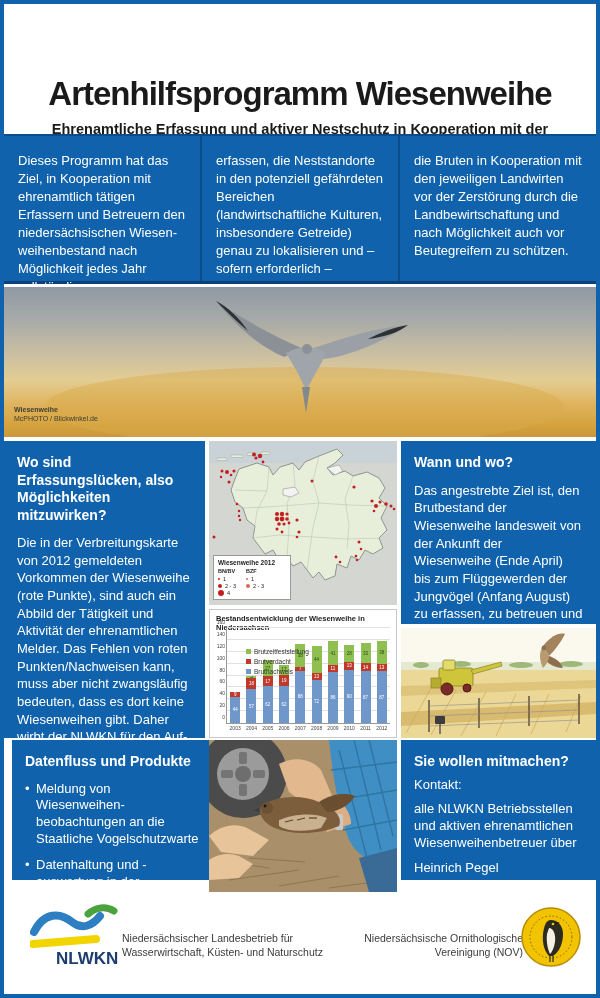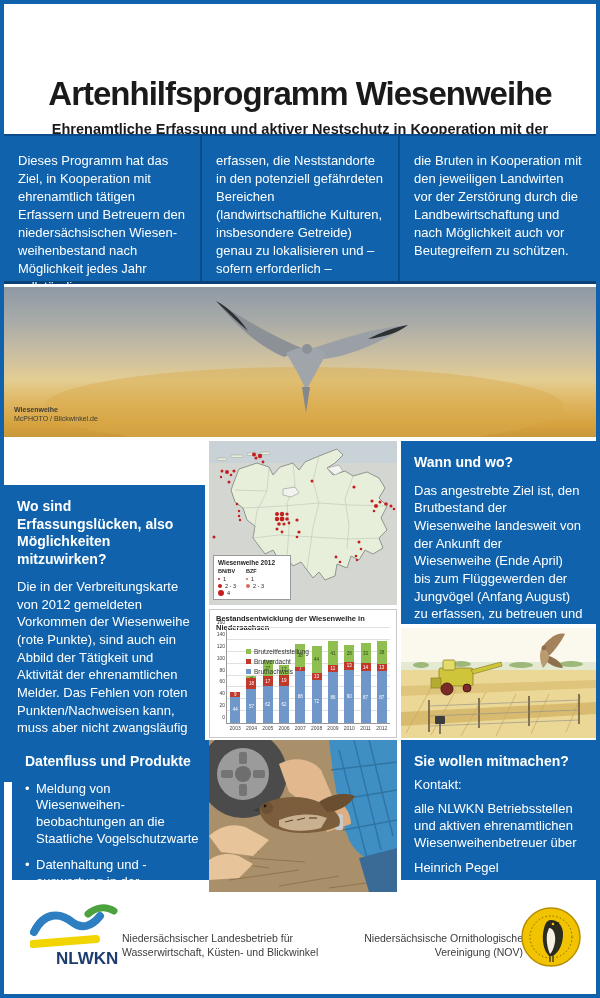--- a/index.html
+++ b/index.html
@@ -20,21 +20,21 @@
   .intro-col + .intro-col { border-left:2px solid #0b4c8c; }
   
   .hero { position:absolute; left:0; top:283px; width:592px; height:150px;
     background:linear-gradient(180deg,#8f9aa5 0%,#a7aaa8 22%,#cbbfa2 45%,#e3cd92 62%,#e0b45e 78%,#d5a23e 92%,#c9983a 100%); }
   .hero svg { position:absolute; left:0; top:0; }
   .hero-caption { position:absolute; left:10px; bottom:14px; font-size:7px; line-height:1.3; color:#3c3c34; }
   
   .panel { position:absolute; background:#0f62ab; color:#ffffff; padding:13px 13px; }
   .panel h3 { font-size:14px; font-weight:bold; line-height:1.25; margin-bottom:10px; }
   .panel p { font-size:13px; line-height:1.36; }
-  .panel-left-mid { left:0; top:437px; width:201px; height:297px;margin-top:44px; }
+  .panel-left-mid { left:0; top:437px; width:201px; height:297px; }
   .panel-right-mid { left:397px; top:437px; width:195px; height:183px; }
   .panel-bottom-left { left:8px; top:736px; width:201px; height:140px; }
   .panel-bottom-right { left:397px; top:736px; width:195px; height:140px; }
   .panel ul { list-style:none; }
   .panel li { font-size:13px; line-height:1.3; padding-left:11px; position:relative; margin-bottom:9px; }
   .panel li::before { content:"•"; position:absolute; left:0; top:0; }
   .contact-line { font-size:13px; line-height:1.3; margin-bottom:8px; }
   .contact-line.tight { margin-bottom:0; }
   
   .map-box { position:absolute; left:205px; top:437px; width:188px; height:164px; background:#d4d6d2; overflow:hidden; }
@@ -469,21 +469,21 @@
     <div class="nlwkn-logo">
       <svg width="88" height="66" viewBox="0 0 88 66">
         <path d="M4,30 C14,10 30,10 42,20 C52,28 62,24 70,14" stroke="#2e7fc2" stroke-width="8" fill="none" stroke-linecap="round"></path>
         <path d="M58,12 C66,5 76,4 84,9" stroke="#4ba23e" stroke-width="7" fill="none" stroke-linecap="round"></path>
         <path d="M3,42 L66,37" stroke="#f2d500" stroke-width="8" fill="none" stroke-linecap="round"></path>
         <text x="26" y="62" font-family="Liberation Sans, sans-serif" font-size="17" font-weight="bold" fill="#1d3d6e">NLWKN</text>
       </svg>
     </div>
     <div class="nlwkn-text">
       <div>Niedersächsischer Landesbetrieb für</div>
-      <div>Wasserwirtschaft, Küsten- und Blickwinkel</div>
+      <div>Wasserwirtschaft, Küsten- und Naturschutz</div>
     </div>
     <div class="nov-text">
       <div>Niedersächsische Ornithologische</div>
       <div>Vereinigung (NOV)</div>
     </div>
     <div class="nov-logo">
       <svg width="62" height="62" viewBox="0 0 62 62">
         <circle cx="31" cy="31" r="29" fill="#f2c300" stroke="#b78e00" stroke-width="1.5"></circle>
         <circle cx="31" cy="31" r="21" fill="none" stroke="#3a2c00" stroke-width="0.6" stroke-dasharray="1.5 2.2"></circle>
         <g>

